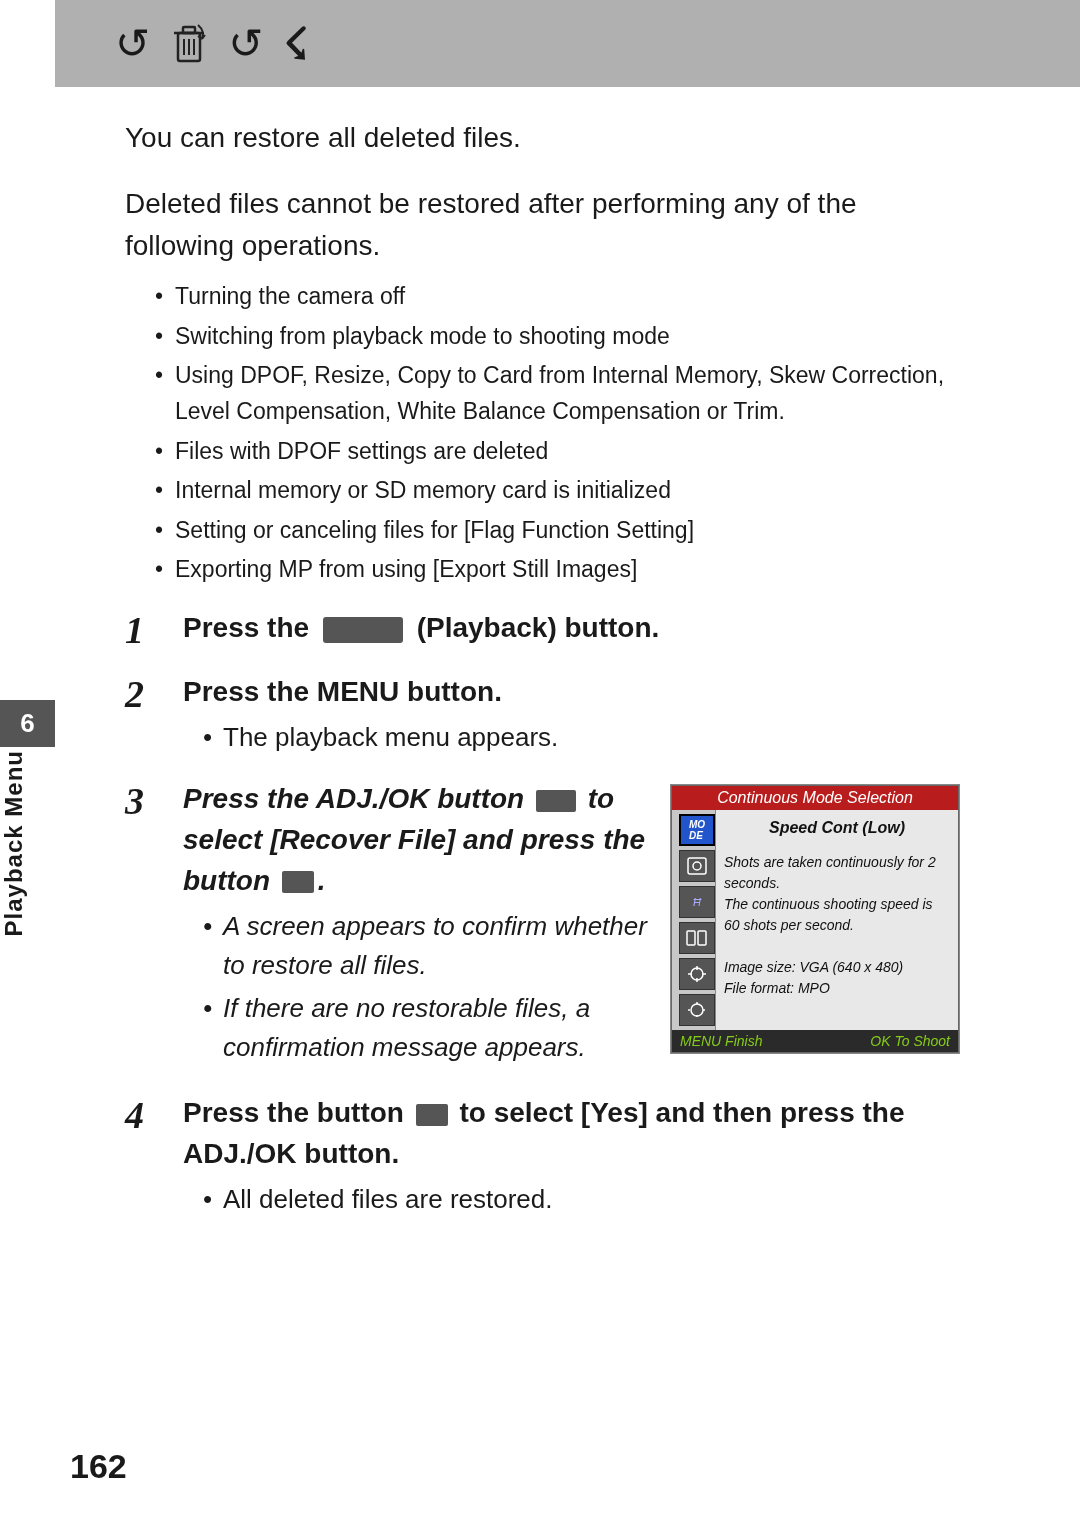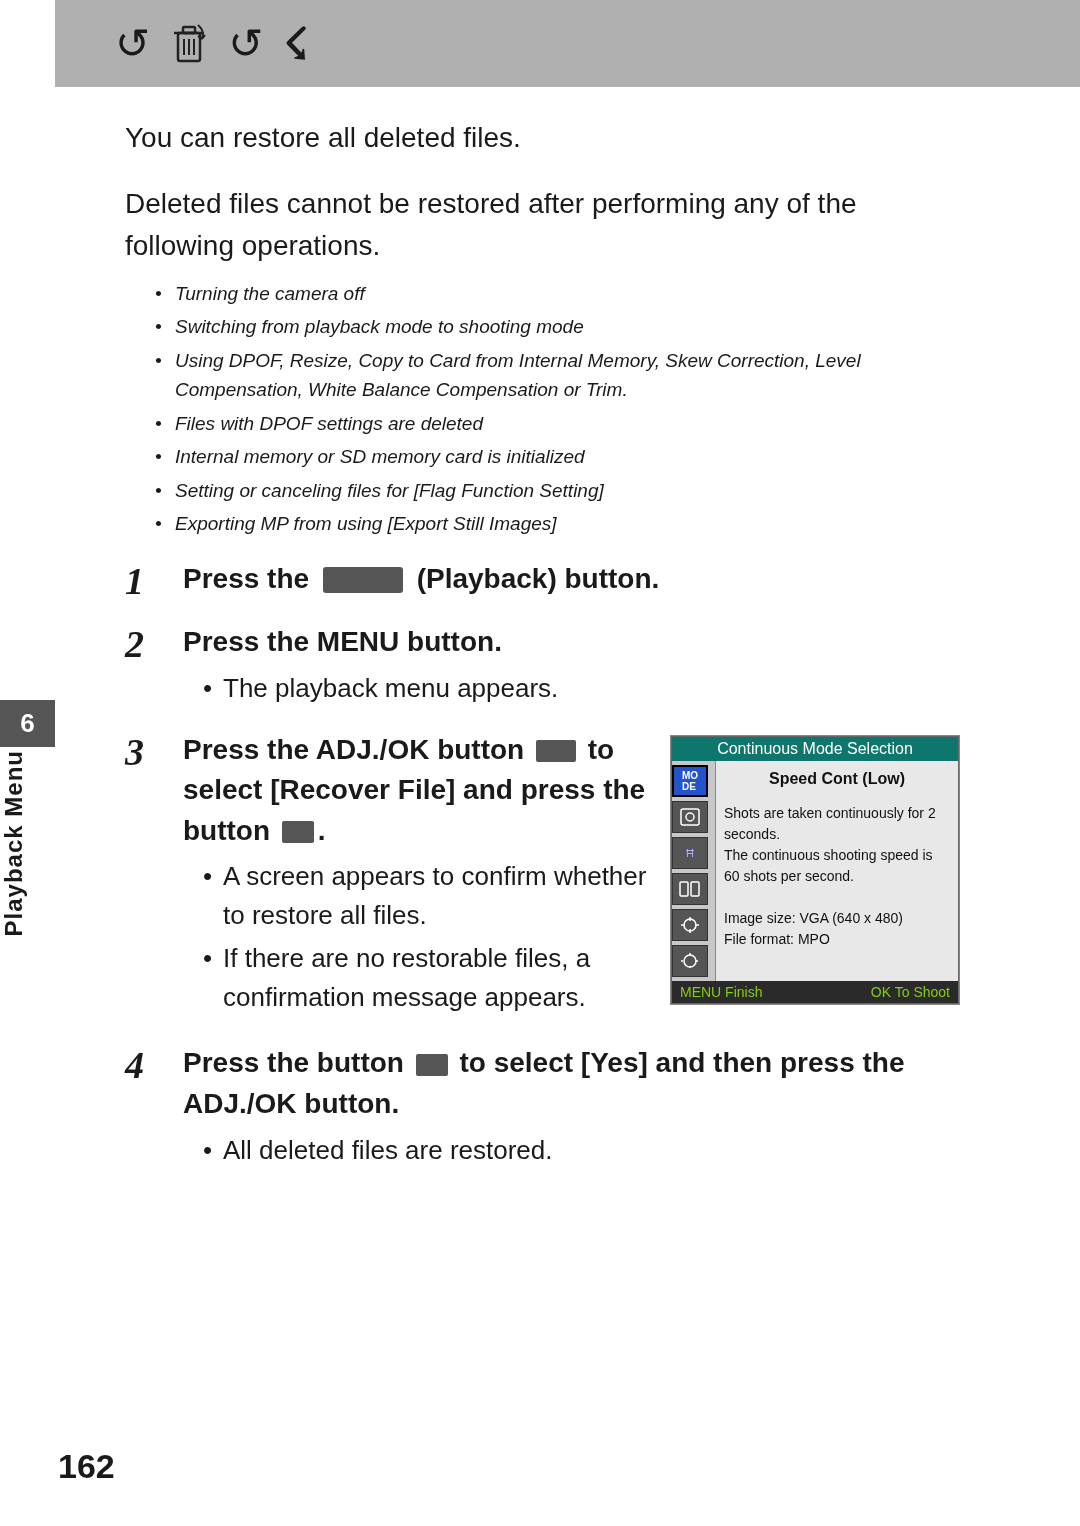--- a/index.html
+++ b/index.html
@@ -47,26 +47,25 @@
       margin-bottom: 8px;
       margin-top: 24px;
     }
 
     .bullet-list {
       margin: 12px 0 12px 30px;
       list-style: none;
     }
 
     .bullet-list li {
-      font-size: 19px;
+      font-size: 23px;
       line-height: 1.55;
       margin-bottom: 4px;
       padding-left: 20px;
       position: relative;
-      font-style: italic;
     }
 
     .bullet-list li::before {
       content: "•";
       position: absolute;
       left: 0;
     }
 
     
     .steps-section {
@@ -118,20 +117,21 @@
       content: "•";
       position: absolute;
       left: 0;
     }
 
     
     .step3-row {
       display: flex;
       align-items: flex-start;
       gap: 20px;
+      font-style: italic;
     }
 
     .step3-text {
       flex: 1;
     }
 
     .step3-image {
       width: 290px;
       flex-shrink: 0;
       border: 1.5px solid #888;
@@ -140,39 +140,39 @@
       margin-top: 5px;
     }
 
     .cam-screen {
       width: 100%;
       background: #d8d8d8;
       border: 1px solid #666;
     }
 
     .cam-title-bar {
-      background: #0f766e;
+      background: #b91c1c;
       color: #ffffff;
       font-size: 16px;
       padding: 3px 8px;
       text-align: center;
     }
 
     .cam-body {
       display: flex;
       background: #e8e8e8;
     }
 
     .cam-icons {
       width: 44px;
       background: #c8c8c8;
       border-right: 1px solid #888;
       display: flex;
       flex-direction: column;
-      align-items: flex-start;
+      align-items: flex-end;
       padding: 4px 0;
       gap: 4px;
     }
 
     .cam-icon-item {
       width: 36px;
       height: 32px;
       background: #555;
       border: 1px solid #333;
       display: flex;
@@ -247,21 +247,21 @@
       transform: rotate(180deg);
       text-align: center;
       color: #1a1a1a;
       letter-spacing: 1px;
     }
 
     
     .page-number {
       position: absolute;
       bottom: 40px;
-      left: 58px;
+      left: 70px;
       font-size: 34px;
       font-weight: bold;
     }
   </style>
 </head>
 <body>
 
 <div class="page-container">
 
   <div class="sidebar">

